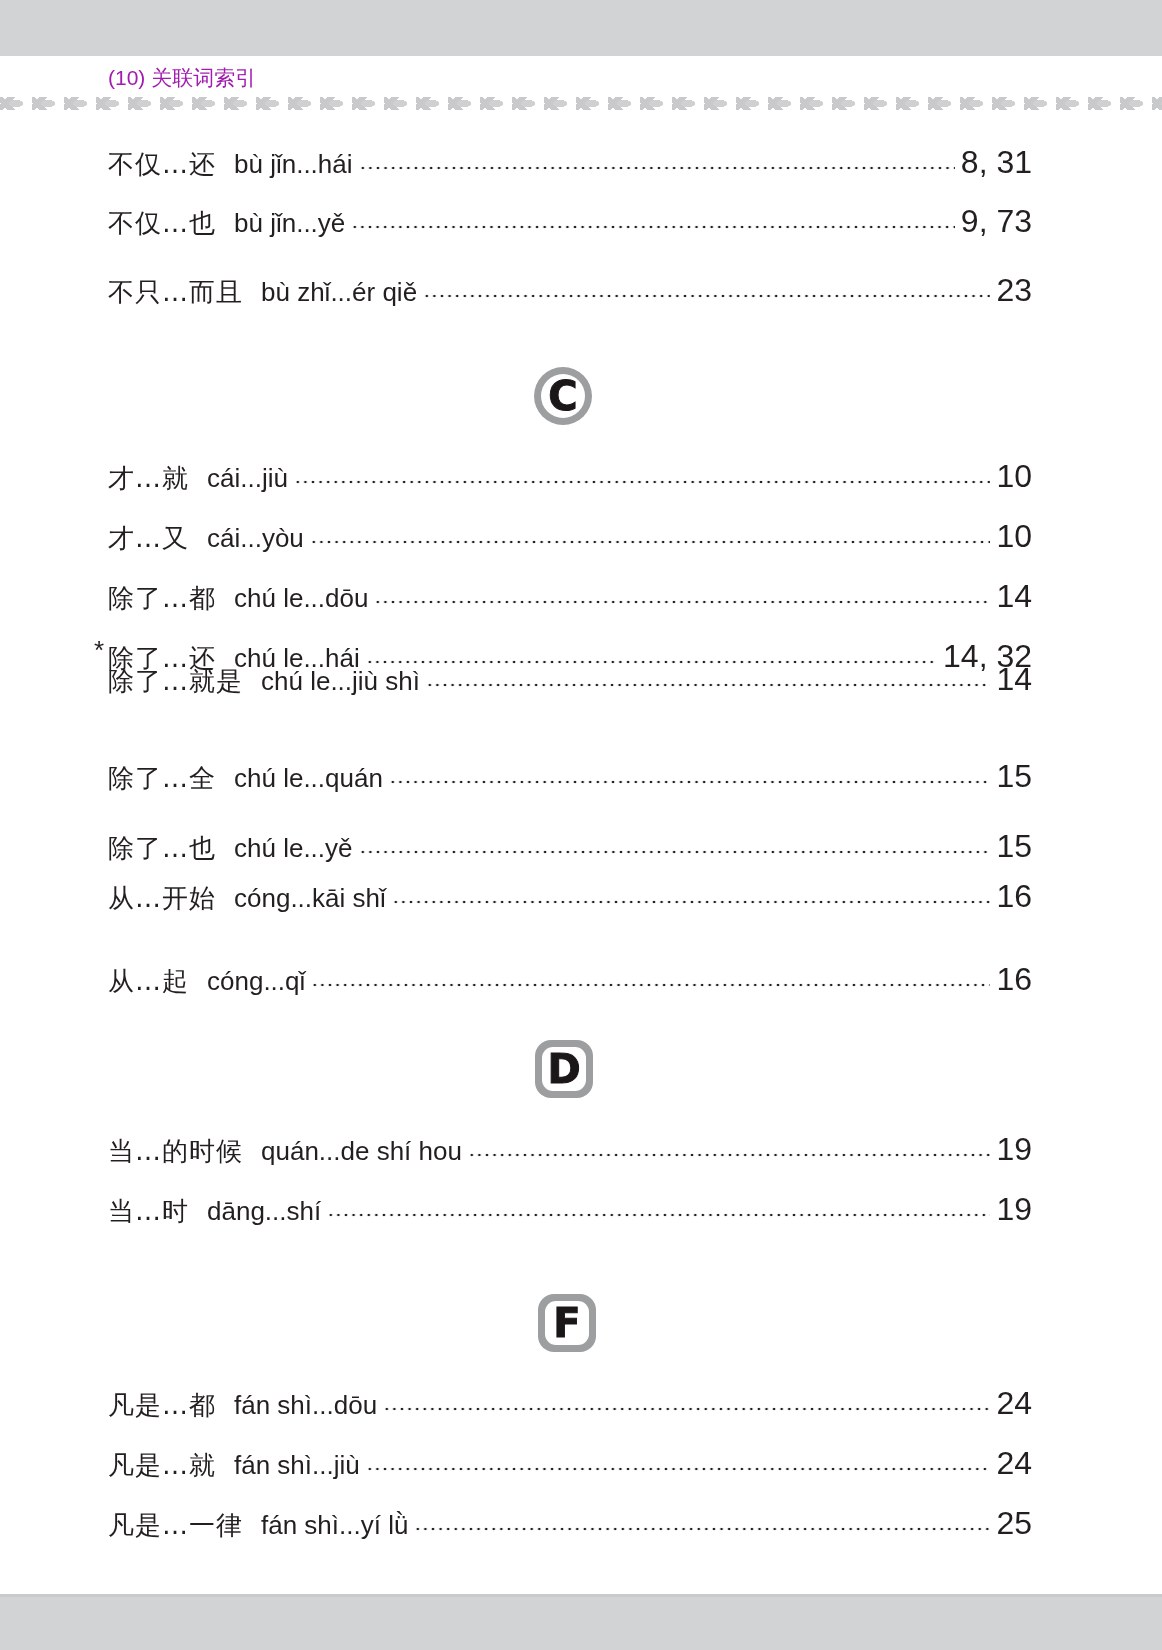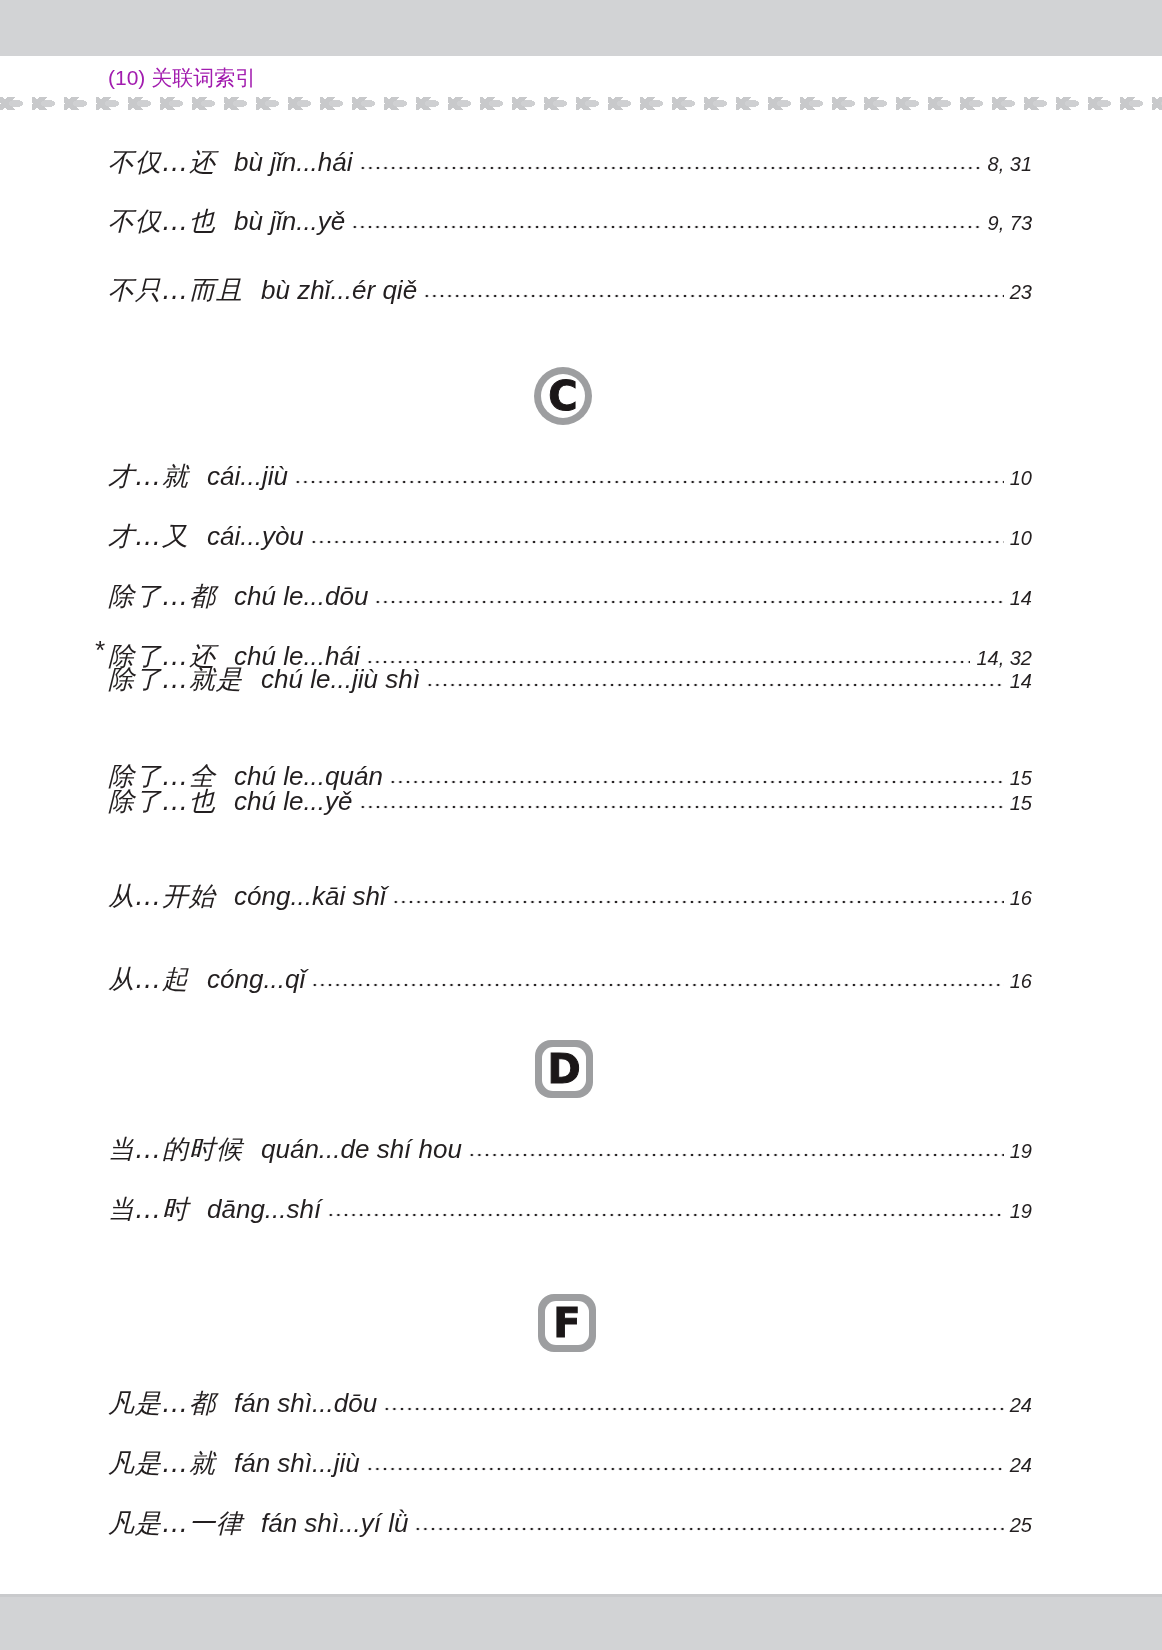--- a/index.html
+++ b/index.html
@@ -19,31 +19,31 @@
         linear-gradient(45deg, transparent 0 5px, #c8c9cb 5px 11px, transparent 11px);
       background-size: 32px 13px;
     }
     .pattern-band::after {
       content: ""; position: absolute; inset: 0;
       background-image: radial-gradient(ellipse 12px 6px at 50% 50%, #cfd0d2 0 60%, transparent 62%);
       background-size: 32px 13px; background-position: 0 0;
     }
     .entry {
       position: absolute; left: 108px; width: 924px; height: 34px;
-      display: flex; align-items: baseline; font-size: 26px; line-height: 34px; white-space: nowrap; font-style: italic;
+      display: flex; align-items: baseline; font-size: 26px; line-height: 34px; white-space: nowrap;
     }
     .entry .star { position: absolute; left: -14px; top: -6px; font-size: 26px; }
     .entry .hanzi { font-family: "DejaVu Sans", sans-serif; font-size: 26px; letter-spacing: 1px; }
     .entry .pinyin { margin-left: 18px; font-size: 26px; }
     .entry .leader {
       flex: 1; margin: 0 6px; height: 4px; align-self: flex-end; margin-bottom: 9px;
       background-image: radial-gradient(circle, #231f20 1.2px, transparent 1.6px);
       background-size: 7.6px 4px; background-repeat: repeat-x; background-position: left center;
     }
-    .entry .page { font-size: 20px; }
+    .entry .page { font-size: 32px; }
     .letter-badge {
       position: absolute; width: 58px; height: 58px;
       display: flex; align-items: center; justify-content: center;
     }
     .letter-badge .ring {
       position: absolute; inset: 0; border-radius: 50%;
       background: #9d9ea0;
     }
     .letter-badge .inner {
       position: absolute; inset: 7px; border-radius: 50%; background: #ffffff;
@@ -118,21 +118,21 @@
   <span class="pinyin">chú le...jiù shì</span>
   <span class="leader"></span>
   <span class="page">14</span>
 </div>
 <div class="entry" style="top:759px">
   <span class="hanzi">除了…全</span>
   <span class="pinyin">chú le...quán</span>
   <span class="leader"></span>
   <span class="page">15</span>
 </div>
-<div class="entry" style="top:784px">
+<div class="entry" style="top:829px">
   <span class="hanzi">除了…也</span>
   <span class="pinyin">chú le...yě</span>
   <span class="leader"></span>
   <span class="page">15</span>
 </div>
 <div class="entry" style="top:879px">
   <span class="hanzi">从…开始</span>
   <span class="pinyin">cóng...kāi shǐ</span>
   <span class="leader"></span>
   <span class="page">16</span>

